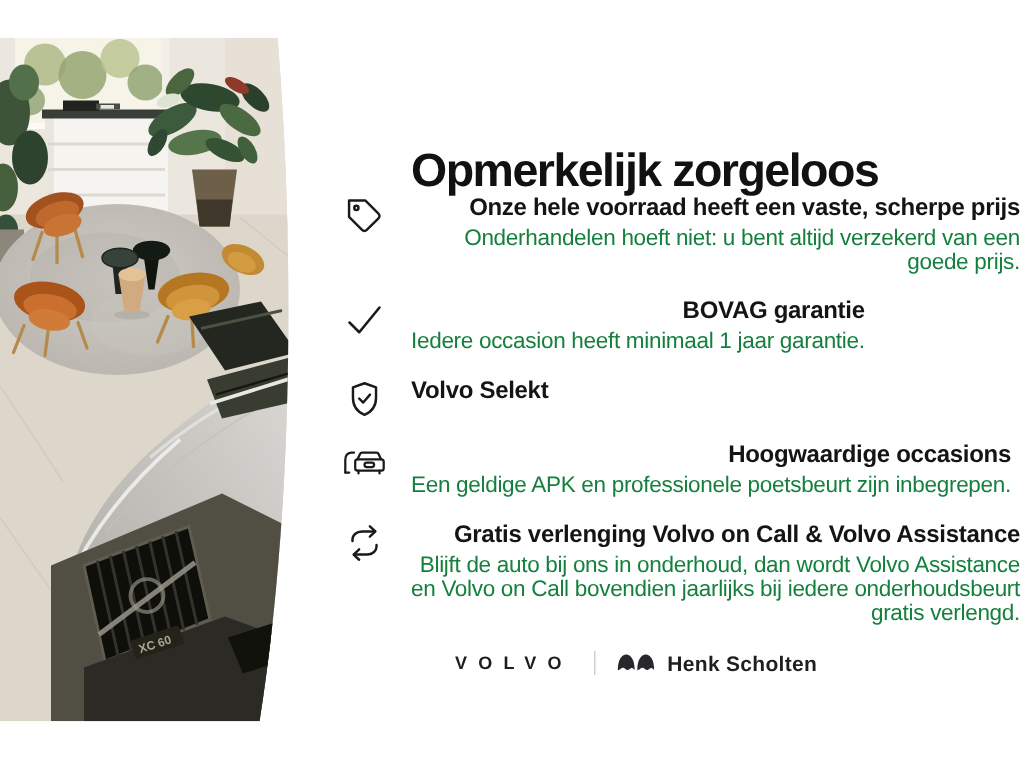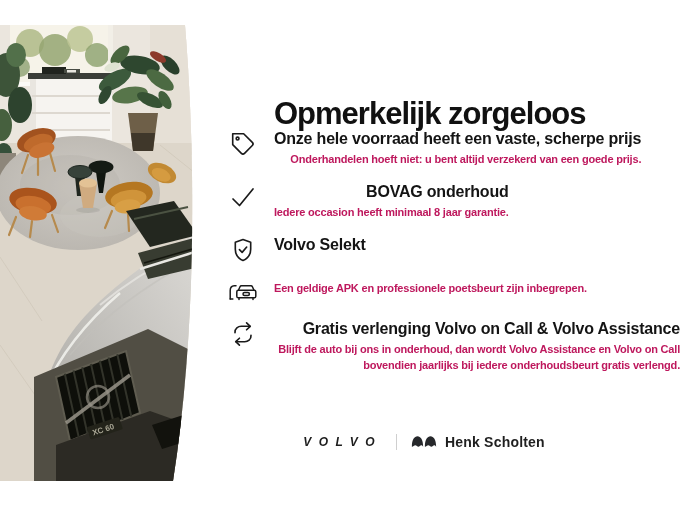--- a/index.html
+++ b/index.html
@@ -24,32 +24,31 @@
   .feature-icon{
     width:30px;flex:0 0 30px;margin-right:16px;margin-top:2px;
     display:flex;justify-content:center;
   }
   .feature-icon svg{stroke:#1a1a1a;fill:none;stroke-linecap:round;stroke-linejoin:round;}
   .feature-heading{
     font-size:16px;font-weight:700;letter-spacing:-0.2px;line-height:20px;
     color:#141414;white-space:nowrap;
   }
   .feature-desc{
-    font-size:11px;letter-spacing:-0.2px;line-height:16px;color:#be185d;
-    margin-top:2px;max-width:410px;font-weight:bold;
+    font-size:15px;letter-spacing:-0.2px;line-height:16px;color:#15803d;
+    margin-top:2px;max-width:410px;
   }
   
   .footer{
     position:absolute;left:202px;top:430px;width:440px;height:24px;
     display:flex;align-items:center;justify-content:center;gap:14px;
   }
   .volvo-wordmark{
     font-size:12px;font-weight:700;letter-spacing:7.5px;color:#1d1d1d;white-space:nowrap;
     padding-left:4px;
-    font-style:italic;
   }
   .footer-divider{width:1px;height:16px;background:#cfcfcf;}
   .dealer{display:flex;align-items:flex-start;gap:8px;}
   .dealer-name{font-size:14px;font-weight:600;letter-spacing:0.2px;color:#1f1f1f;white-space:nowrap;}
 </style>
 </head>
 <body>
 
 <div class="page">
 
@@ -237,22 +236,22 @@
       </div>
     </div>
 
     <div class="feature">
       <span class="feature-icon">
         <svg width="26" height="26" viewBox="0 0 26 26" stroke-width="1.7">
           <polyline points="3 15 9.5 21.5 23 5"></polyline>
         </svg>
       </span>
       <div class="feature-text">
-        <div class="feature-heading">BOVAG onderhoud</div>
-        <div class="feature-desc">Iedere occasion heeft minimaal 8 jaar garantie.</div>
+        <div class="feature-heading">BOVAG garantie</div>
+        <div class="feature-desc">Iedere occasion heeft minimaal 1 jaar garantie.</div>
       </div>
     </div>
 
     <div class="feature">
       <span class="feature-icon">
         <svg width="26" height="26" viewBox="0 0 24 24" stroke-width="1.5">
           <path d="M12 2.3 L4.9 4.9 L4.9 11.2 C4.9 16.6 7.9 20 12 21.7 C16.1 20 19.1 16.6 19.1 11.2 L19.1 4.9 Z"></path>
           <polyline points="8.7 11.7 11.2 14.2 15.4 9.3"></polyline>
         </svg>
       </span>
@@ -267,20 +266,21 @@
           <path d="M2.2 19 L2.2 10.5 Q2.2 6.2 6.2 5.8 L8 5.7"></path>
           <path d="M2.2 19 L4.8 19"></path>
           <path d="M10.4 10.2 L12 6.7 Q12.4 5.8 13.4 5.8 L23 5.8 Q24 5.8 24.4 6.7 L26 10.2"></path>
           <rect x="8.8" y="10.2" width="19" height="7.6" rx="1.6"></rect>
           <rect x="15" y="12.4" width="6.4" height="3" rx="1.5"></rect>
           <path d="M11 17.8 L11 19.6"></path>
             <path d="M25 17.8 L25 19.6"></path>
         </svg>
       </span>
       <div class="feature-text">
+        <div class="feature-heading">Hoogwaardige occasions</div>
         <div class="feature-desc">Een geldige APK en professionele poetsbeurt zijn inbegrepen.</div>
       </div>
     </div>
 
     <div class="feature">
       <span class="feature-icon">
         <svg width="26" height="26" viewBox="0 0 24 24" stroke-width="1.5">
           <path d="M4.6 10.8 C4.3 6.6 7.6 4.9 10.4 4.9 L18.4 4.9"></path>
           <polyline points="15.3 1.7 18.7 4.9 15.3 8.1"></polyline>
           <path d="M19.4 13.2 C19.7 17.4 16.4 19.1 13.6 19.1 L5.6 19.1"></path>

